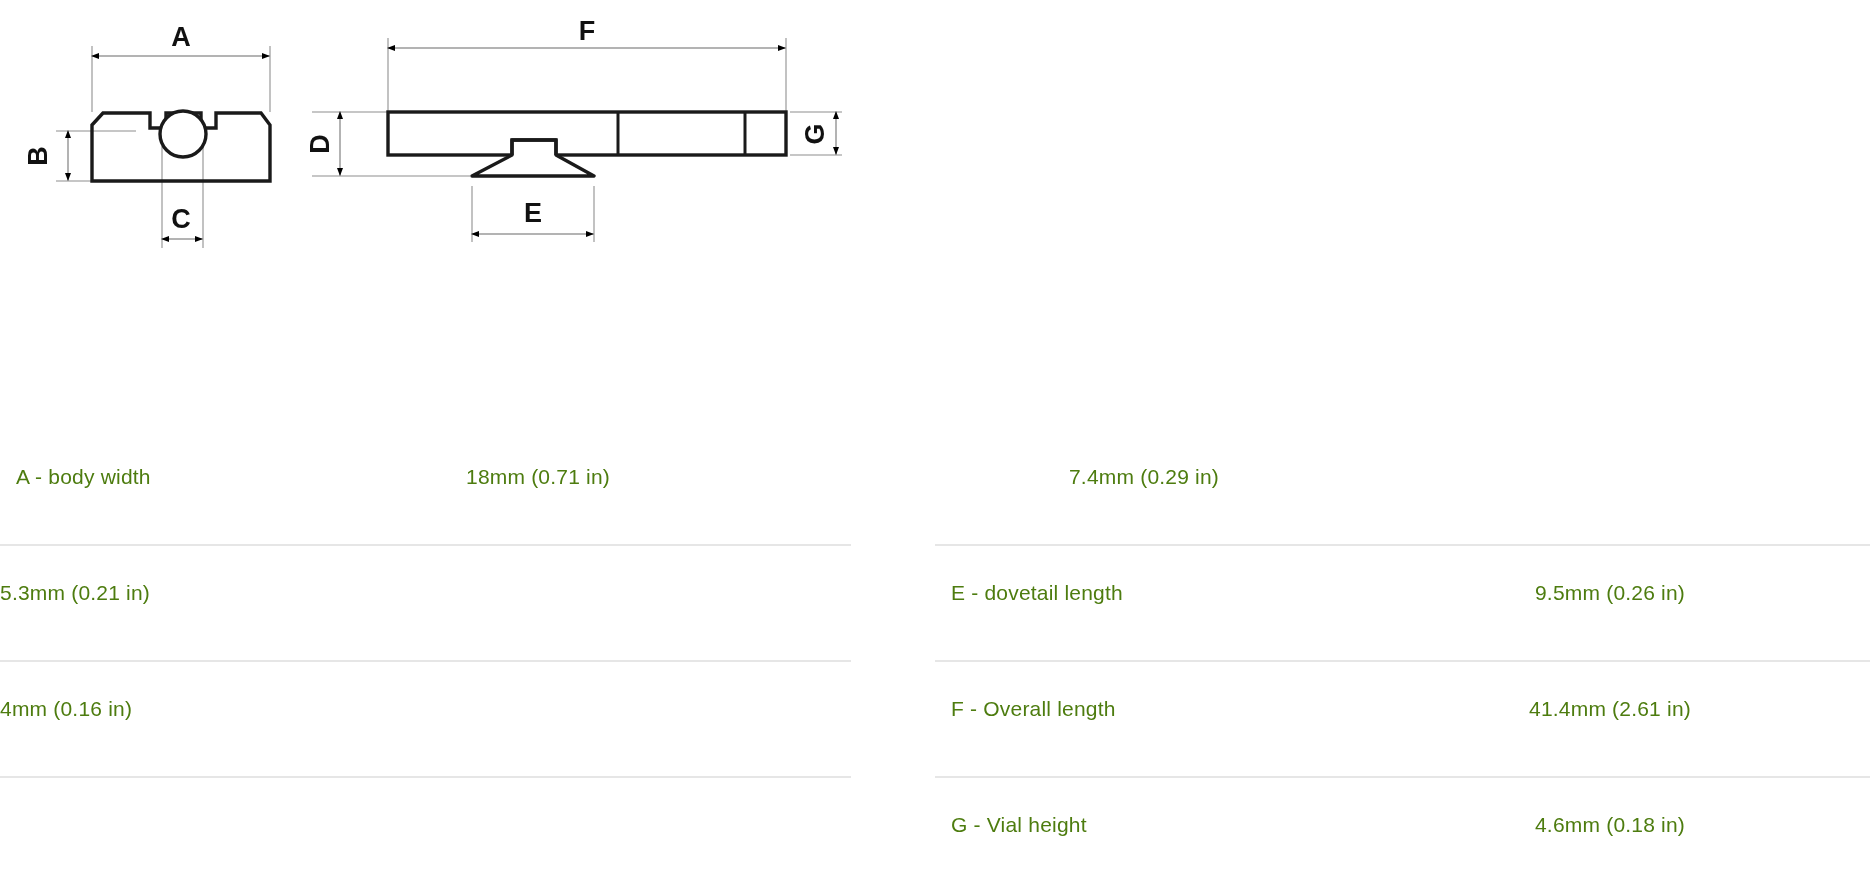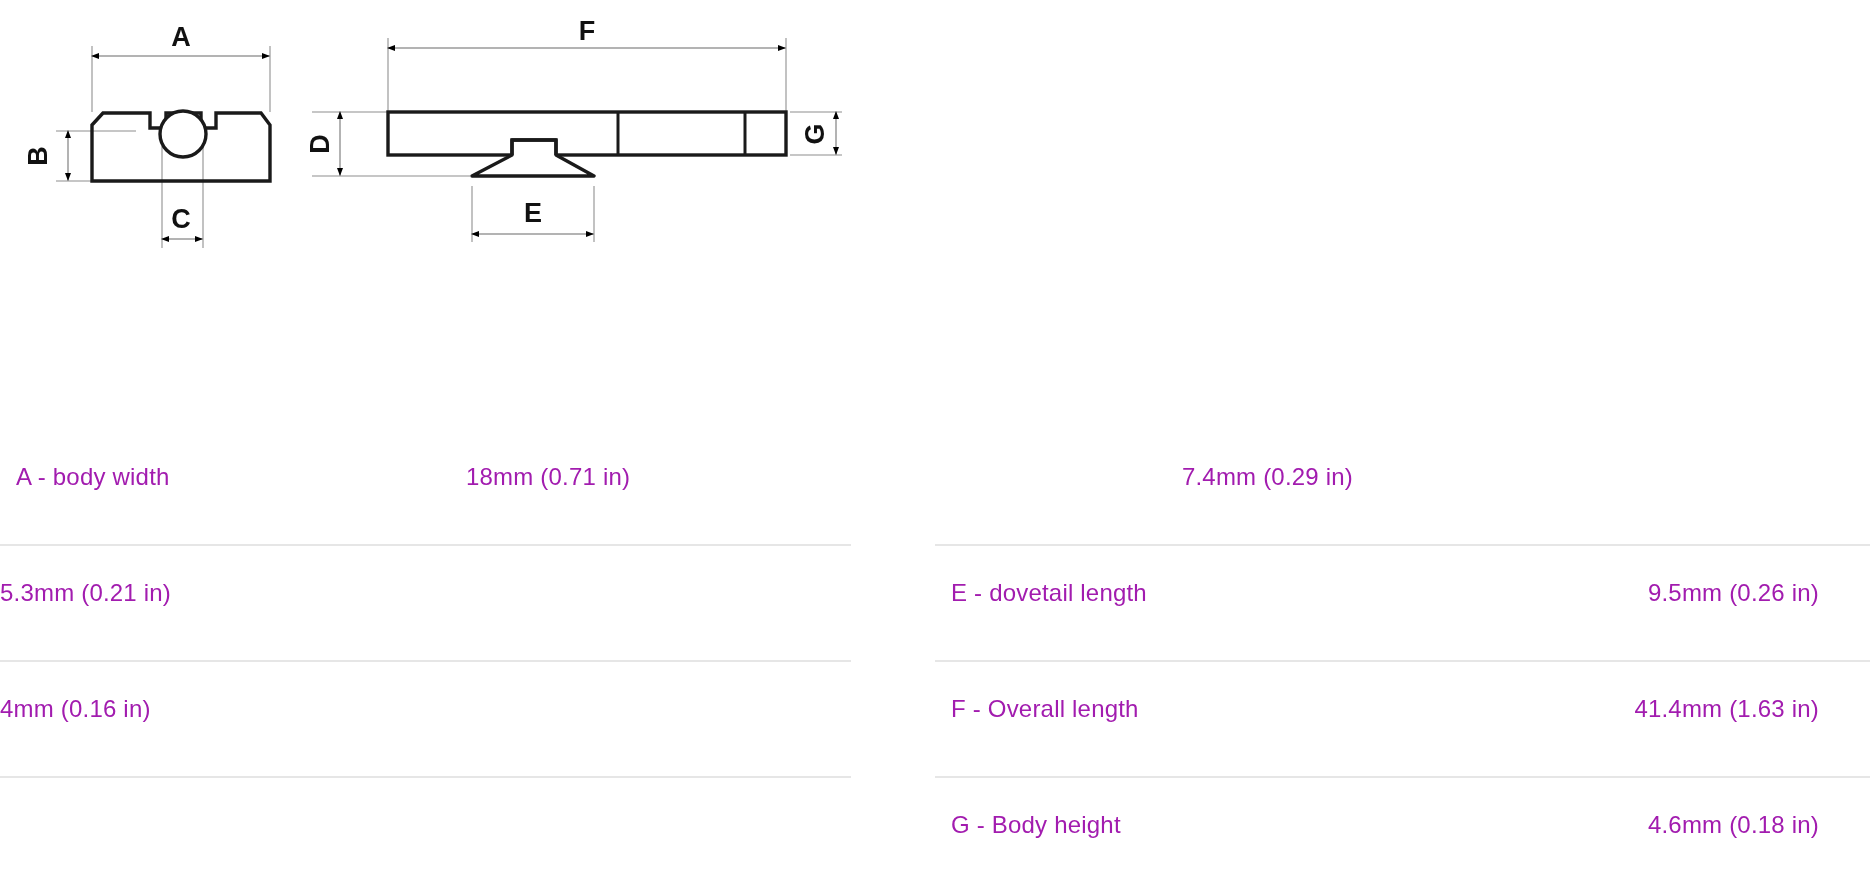--- a/index.html
+++ b/index.html
@@ -26,31 +26,31 @@
   .spec-col.right{padding-left:0px;}
   .spec-row{
     display:flex;align-items:flex-start;
     height:116px;
     box-sizing:border-box;
     border-bottom:2px solid #e6e6e6;
   }
   .spec-row.no-rule{border-bottom:none;}
   .spec-row.blank{border-bottom:none;}
   .spec-label,.spec-value{
-    font-size:24px;
+    font-size:21px;
     line-height:26px;
     letter-spacing:0.2px;
-    color:#a21caf;
+    color:#4d7c0f;
     padding-top:34px;
     white-space:nowrap;
   }
   .left .spec-label{width:466px;padding-left:16px;box-sizing:border-box;}
   .left .spec-value{width:370px;box-sizing:border-box;}
   .right .spec-label{width:466px;padding-left:16px;box-sizing:border-box;}
-  .right .spec-value{width:455px;box-sizing:border-box;text-align:right;padding-right:37px;}
+  .right .spec-value{width:455px;box-sizing:border-box;text-align:center;padding-right:37px;}
   .spec-col.left .spec-row{margin-right:0;}
   .spec-col.right .spec-row{margin-left:0;}
 </style>
 </head>
 <body>
 
 <div id="drawing-area">
   <svg width="1060" height="330" viewBox="0 0 1060 330" xmlns="http://www.w3.org/2000/svg">
     <defs>
       <marker id="arrR" markerWidth="9" markerHeight="9" refX="8" refY="3" orient="auto" markerUnits="userSpaceOnUse">
@@ -149,21 +149,21 @@
   <div class="spec-col right">
     <div class="spec-row">
       <div class="spec-value">7.4mm (0.29 in)</div>
     </div>
     <div class="spec-row">
       <div class="spec-label">E - dovetail length</div>
       <div class="spec-value">9.5mm (0.26 in)</div>
     </div>
     <div class="spec-row">
       <div class="spec-label">F - Overall length</div>
-      <div class="spec-value">41.4mm (1.63 in)</div>
+      <div class="spec-value">41.4mm (2.61 in)</div>
     </div>
     <div class="spec-row no-rule">
-      <div class="spec-label">G - Body height</div>
+      <div class="spec-label">G - Vial height</div>
       <div class="spec-value">4.6mm (0.18 in)</div>
     </div>
   </div>
 
 </div>
 
 </body></html>

